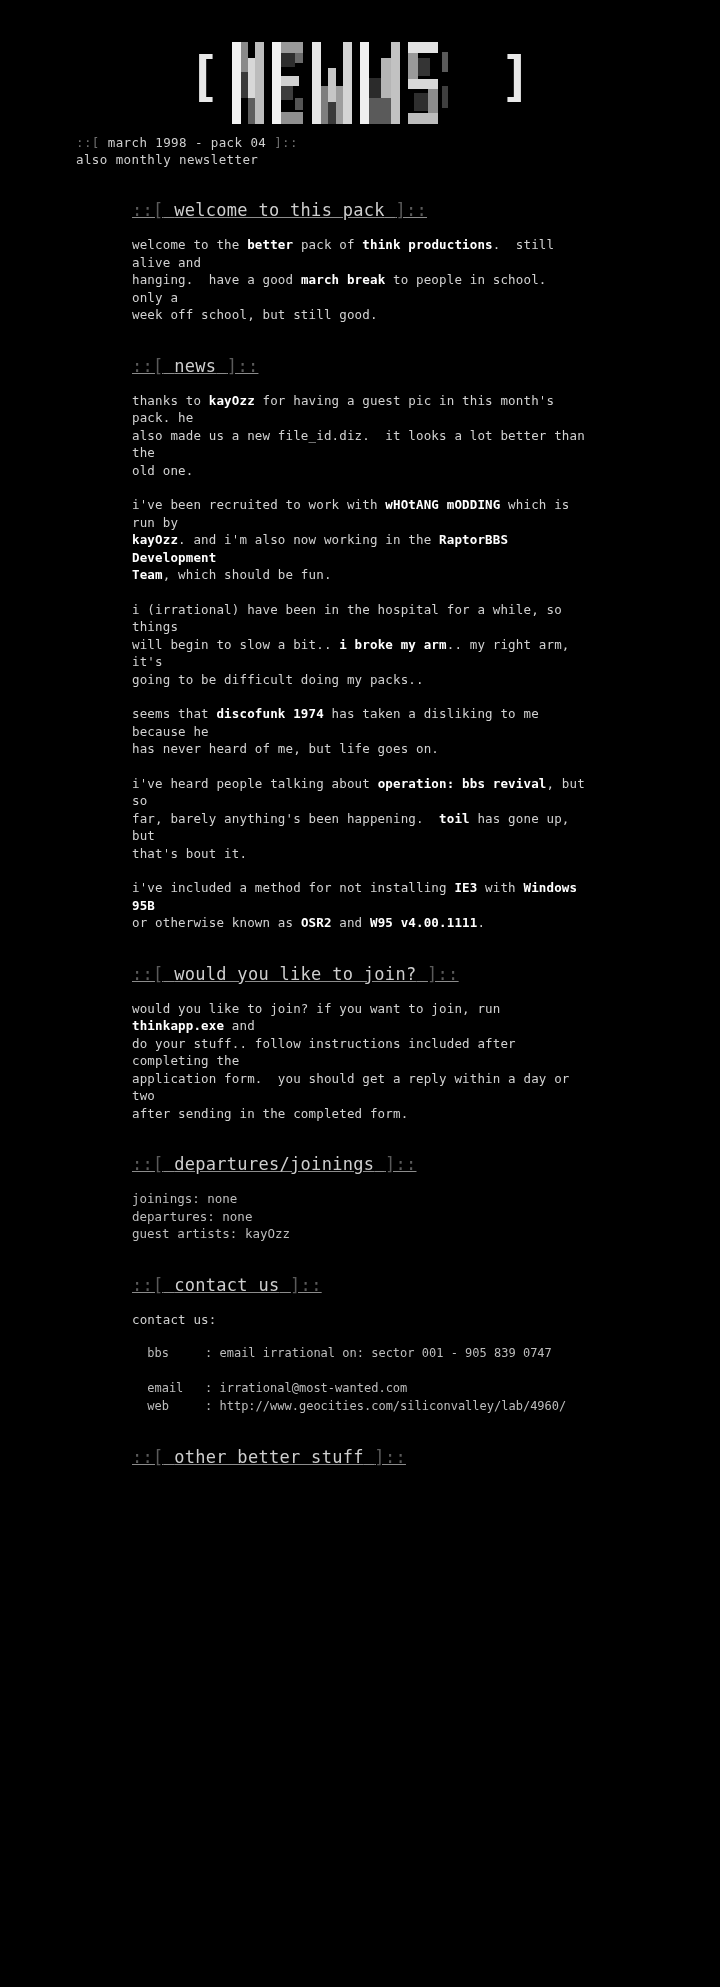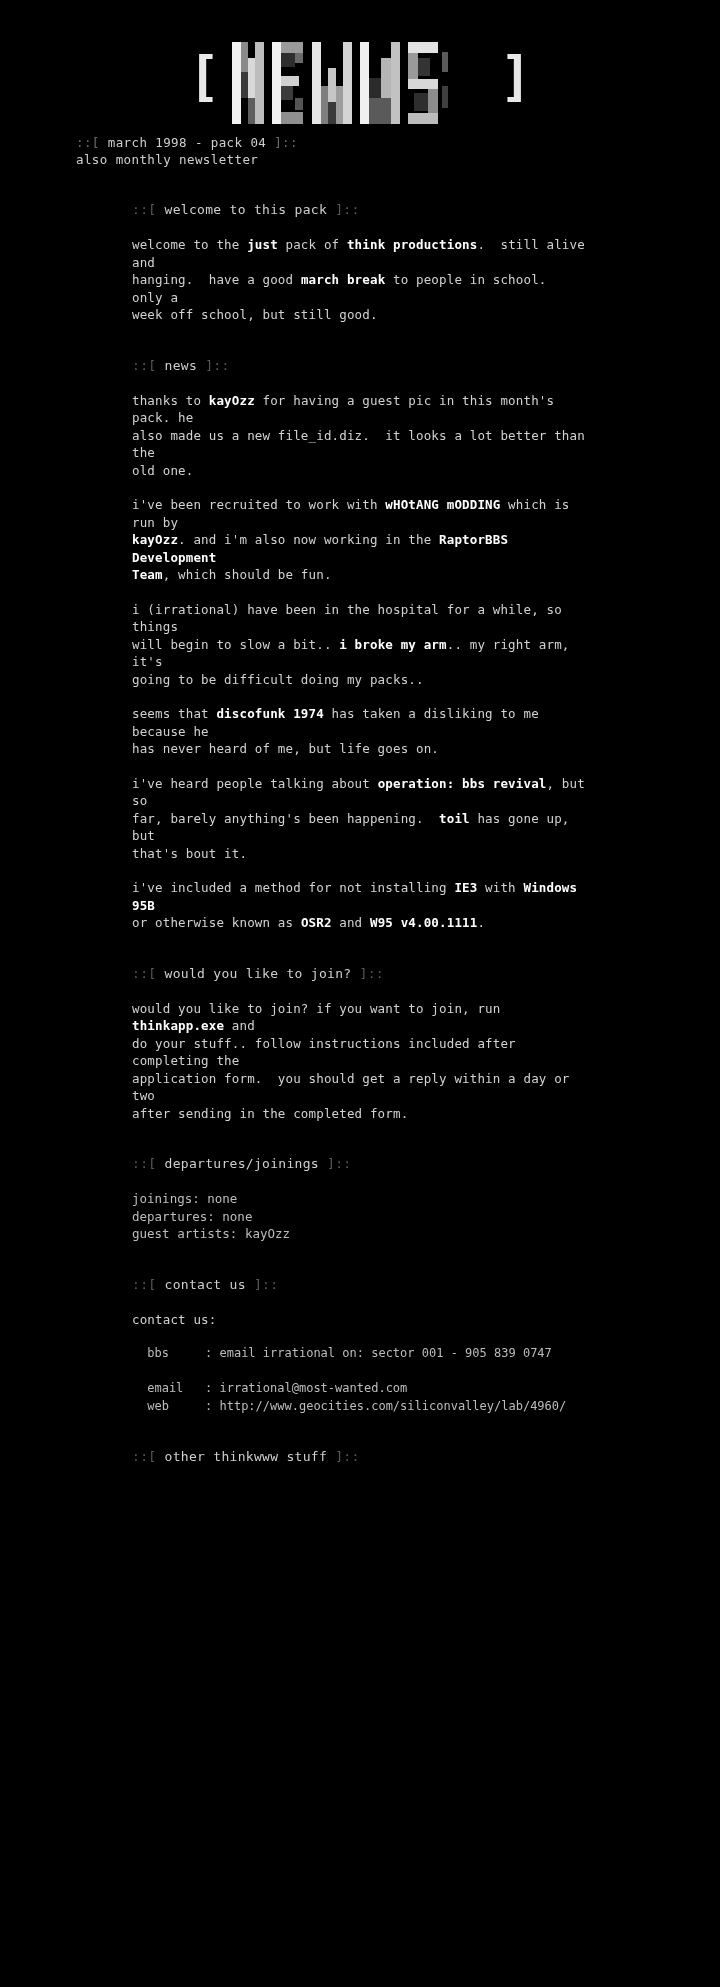--- a/index.html
+++ b/index.html
@@ -66,25 +66,26 @@
   .sub .dim { color: #6f6f6f; }
 
   
   .content {
     padding: 0 56px 0 56px;
     box-sizing: border-box;
     width: 568px;
   }
   .sec-head {
     color: #8c8c8c;
-    font-size: 13px;
+    font-size: 17px;
     line-height: 16px;
     letter-spacing: 0.3px;
     margin-top: 34px;
     margin-bottom: 18px;
+    text-decoration: underline;
   }
   .sec-head .br { color: #5a5a5a; }
   .sec-head .tx { color: #cfcfcf; }
 
   p.para {
     font-size: 12.5px;
     line-height: 17.5px;
     color: #d2d2d2;
     margin: 0 0 17px 0;
     letter-spacing: 0.15px;
@@ -171,21 +172,21 @@
     <span>march 1998 - pack 04</span>
     <span class="dim">]::</span>
   </div>
   <div class="sub">also monthly newsletter</div>
 
   <div class="content">
 
     <div class="sec-head">
       <span class="br">::[</span> <span class="tx">welcome to this pack</span> <span class="br">]::</span>
     </div>
-    <p class="para">welcome to the <b>just</b> pack of <b>think productions</b>.  still alive and
+    <p class="para">welcome to the <b>better</b> pack of <b>think productions</b>.  still alive and
 hanging.  have a good <b>march break</b> to people in school.  only a
 week off school, but still good.</p>
 
     <div class="sec-head">
       <span class="br">::[</span> <span class="tx">news</span> <span class="br">]::</span>
     </div>
     <p class="para">thanks to <b>kayOzz</b> for having a guest pic in this month's pack. he
 also made us a new file_id.diz.  it looks a lot better than the
 old one.</p>
     <p class="para">i've been recruited to work with <b>wHOtANG mODDING</b> which is run by
@@ -221,18 +222,18 @@
       <span class="br">::[</span> <span class="tx">contact us</span> <span class="br">]::</span>
     </div>
     <p class="para tight">contact us:</p>
     <div class="gap-md"></div>
     <div class="contact-block"> bbs     : email irrational on: sector 001 - 905 839 0747
 
  email   : irrational@most-wanted.com
  web     : http://www.geocities.com/siliconvalley/lab/4960/</div>
 
     <div class="sec-head">
-      <span class="br">::[</span> <span class="tx">other thinkwww stuff</span> <span class="br">]::</span>
+      <span class="br">::[</span> <span class="tx">other better stuff</span> <span class="br">]::</span>
     </div>
 
     <div class="spacer-bottom"></div>
   </div>
 </div>
 
 </body></html>

